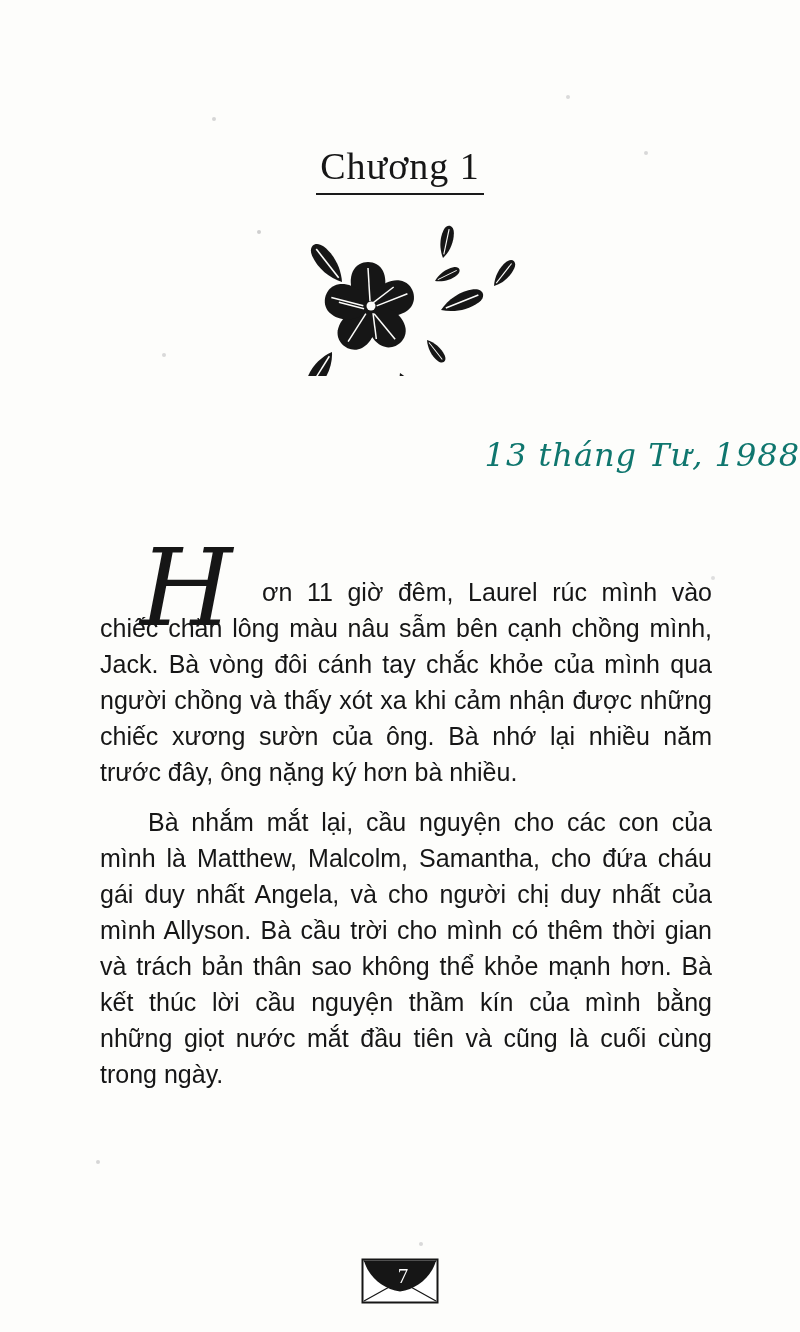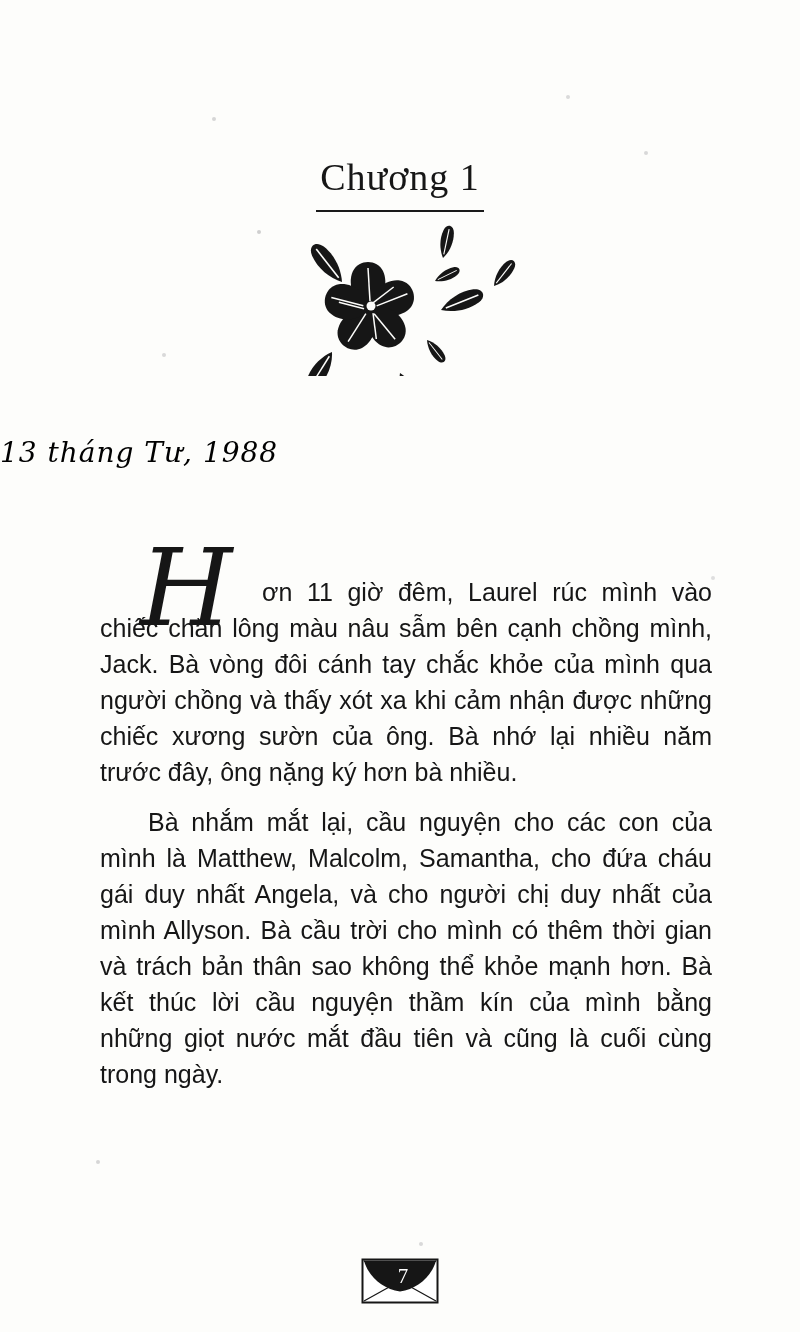--- a/index.html
+++ b/index.html
@@ -24,40 +24,40 @@
       163px 354px 0 1px #d9d9d9,
       587px 704px 0 1px #e0e0e0,
       509px 858px 0 1px #dcdcdc,
       97px 1161px 0 1px #d6d6d6,
       420px 1243px 0 1px #d9d9d9;
   }
   .chapter-head{
     position:absolute;top:144px;left:0;width:800px;text-align:center;
   }
   .chapter-title{
-    margin:11px;
+    margin:0;
     font-family:"Liberation Serif", serif;
     font-weight:normal;
     font-size:38px;
     letter-spacing:1px;
     color:#161616;
   }
   .title-underline{
     width:168px;height:2px;background:#1a1a1a;margin:5px auto 0 auto;
   }
   .ornament-flower{
     position:absolute;left:296px;top:224px;width:220px;height:152px;
   }
   .date-line{
-    position:absolute;top:436px;left:0;width:800px;text-align:left;
+    position:absolute;top:436px;left:0;width:800px;text-align:right;
     font-family:"DejaVu Serif", serif;
     font-style:italic;
-    font-size:28px;
+    font-size:32px;
     letter-spacing:1px;
-    color:#000000;
+    color:#0f766e;
   }
   .body-text{
     position:absolute;left:100px;top:574px;width:612px;
     font-size:25px;line-height:36px;
     text-align:justify;
     color:#161616;
   }
   .para{margin:0 0 14px 0;}
   .para-first{position:relative;text-indent:162px;}
   .indent{text-indent:48px;}

